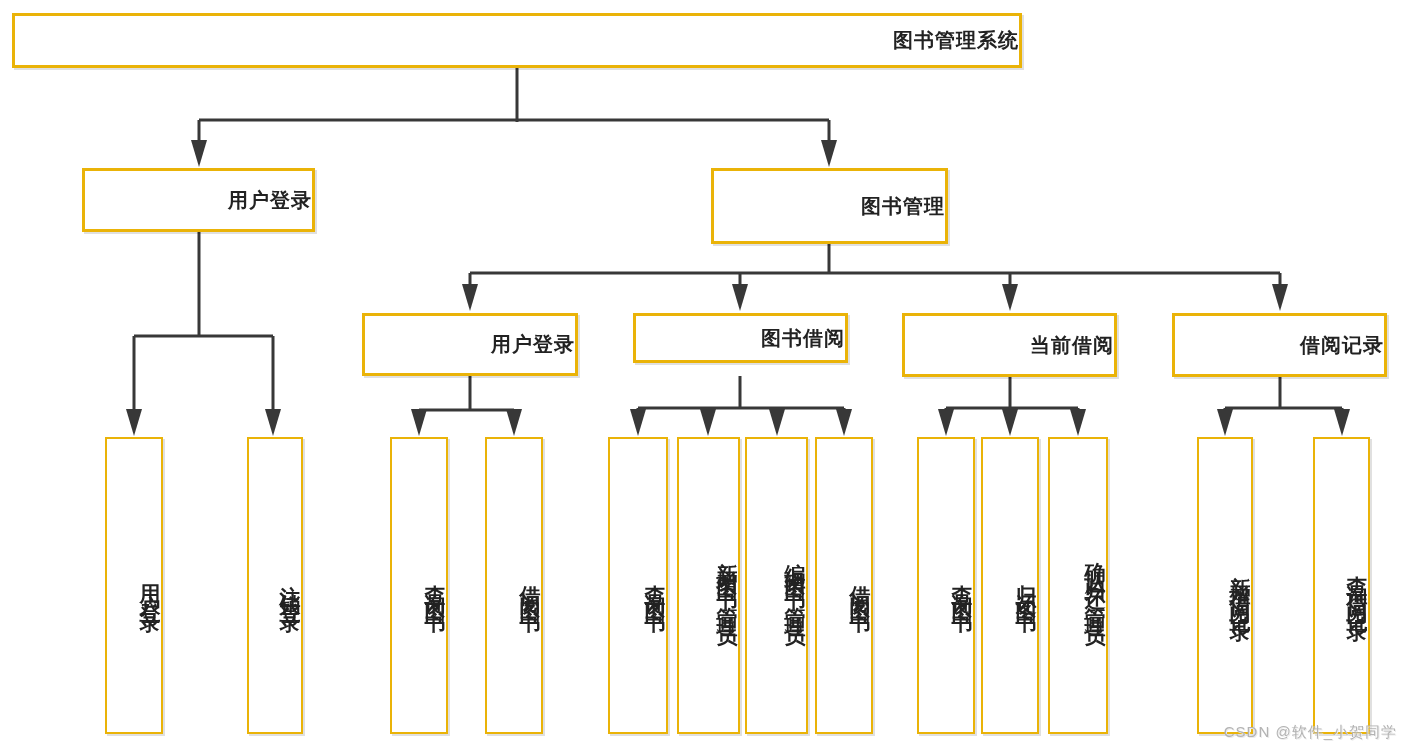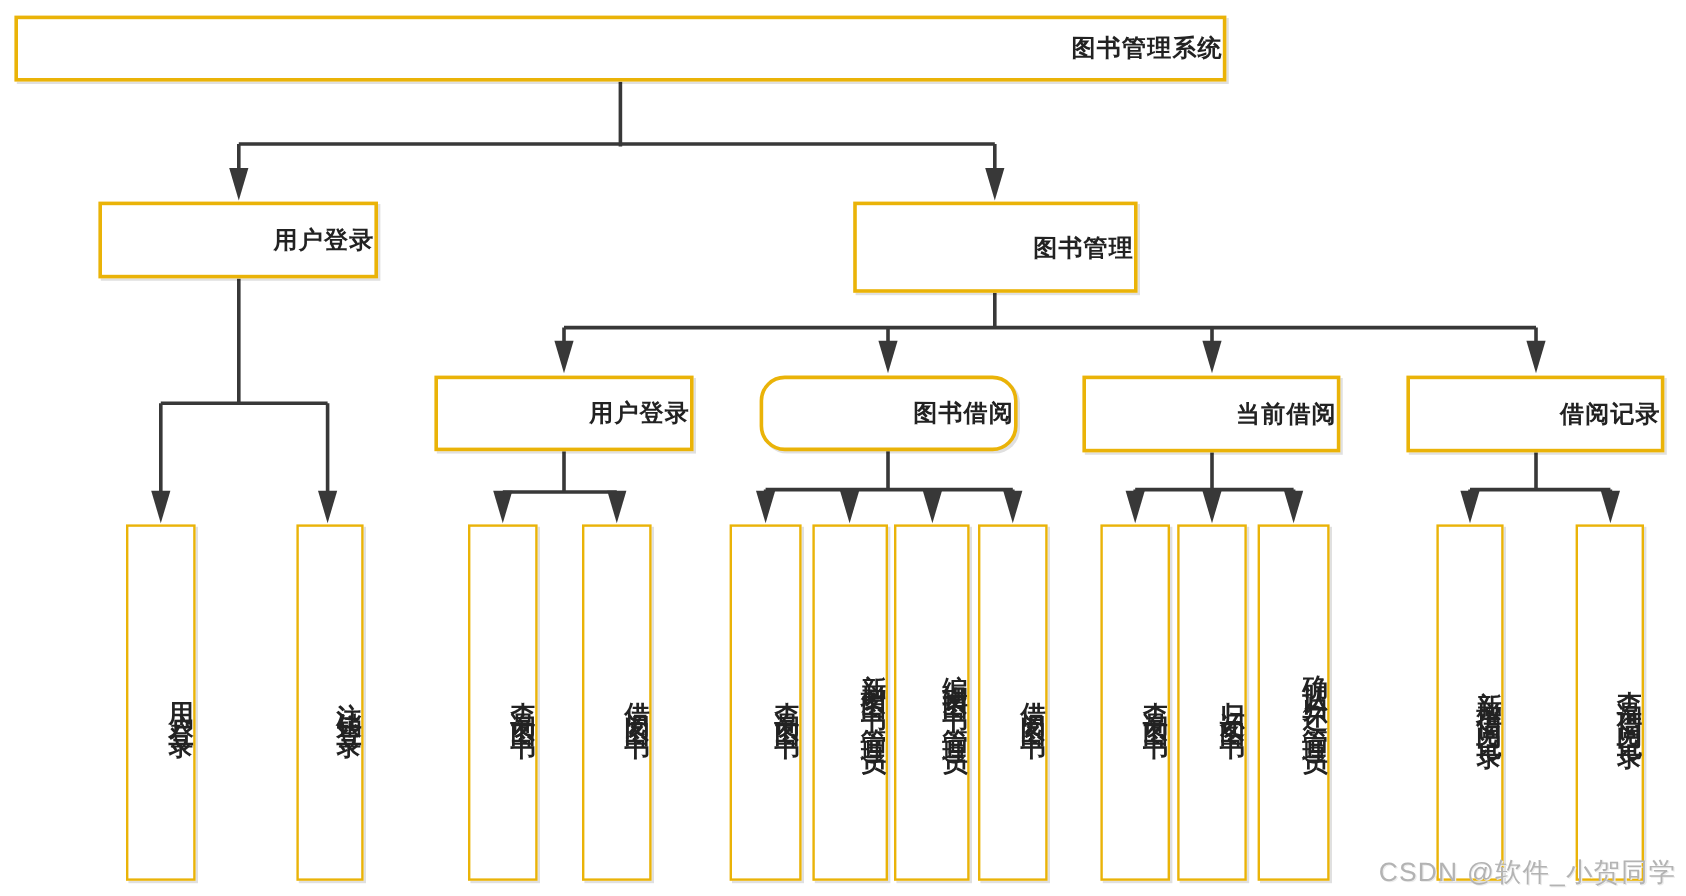--- a/index.html
+++ b/index.html
@@ -45,42 +45,42 @@
     text-orientation: mixed;
     letter-spacing: 9px;
     line-height: 1;
     white-space: nowrap;
   }
   
   .b-root      { left: 12px;  top: 13px;  width: 1010px; height: 55px; }
   .b-login     { left: 82px;  top: 168px; width: 233px;  height: 64px; }
   .b-mgmt      { left: 711px; top: 168px; width: 237px;  height: 76px; }
   .b-nb        { left: 362px; top: 313px; width: 216px;  height: 63px; }
-  .b-bb        { left: 633px; top: 313px; width: 215px;  height: 63px; border-radius: 21px; }
+  .b-bb        { left: 633px; top: 313px; width: 215px;  height: 50px; }
   .b-cb        { left: 902px; top: 313px; width: 215px;  height: 64px; padding-left: 25px; }
   .b-br        { left: 1172px;top: 313px; width: 215px;  height: 64px; }
   
   .b-l1  { left: 105px;  width: 58px; }
   .b-l2  { left: 247px;  width: 56px; }
   .b-l3  { left: 390px;  width: 58px; }
   .b-l4  { left: 485px;  width: 58px; }
   .b-l5  { left: 608px;  width: 60px; }
   .b-l6  { left: 677px;  width: 63px; }
   .b-l7  { left: 745px;  width: 63px; }
   .b-l8  { left: 815px;  width: 58px; }
   .b-l9  { left: 917px;  width: 58px; }
   .b-l10 { left: 981px;  width: 58px; }
   .b-l11 { left: 1048px; width: 60px; }
   .b-l12 { left: 1197px; width: 56px; }
   .b-l13 { left: 1313px; width: 57px; }
   .watermark {
     position: absolute;
     right: 8px;
     bottom: 5px;
-    font-size: 22px;
+    font-size: 15px;
     letter-spacing: 1px;
     color: #b3b3b3;
     text-shadow: 1px 1px 0 #ececec;
     white-space: nowrap;
   }
 </style>
 </head>
 <body>
 
 <div class="canvas">

